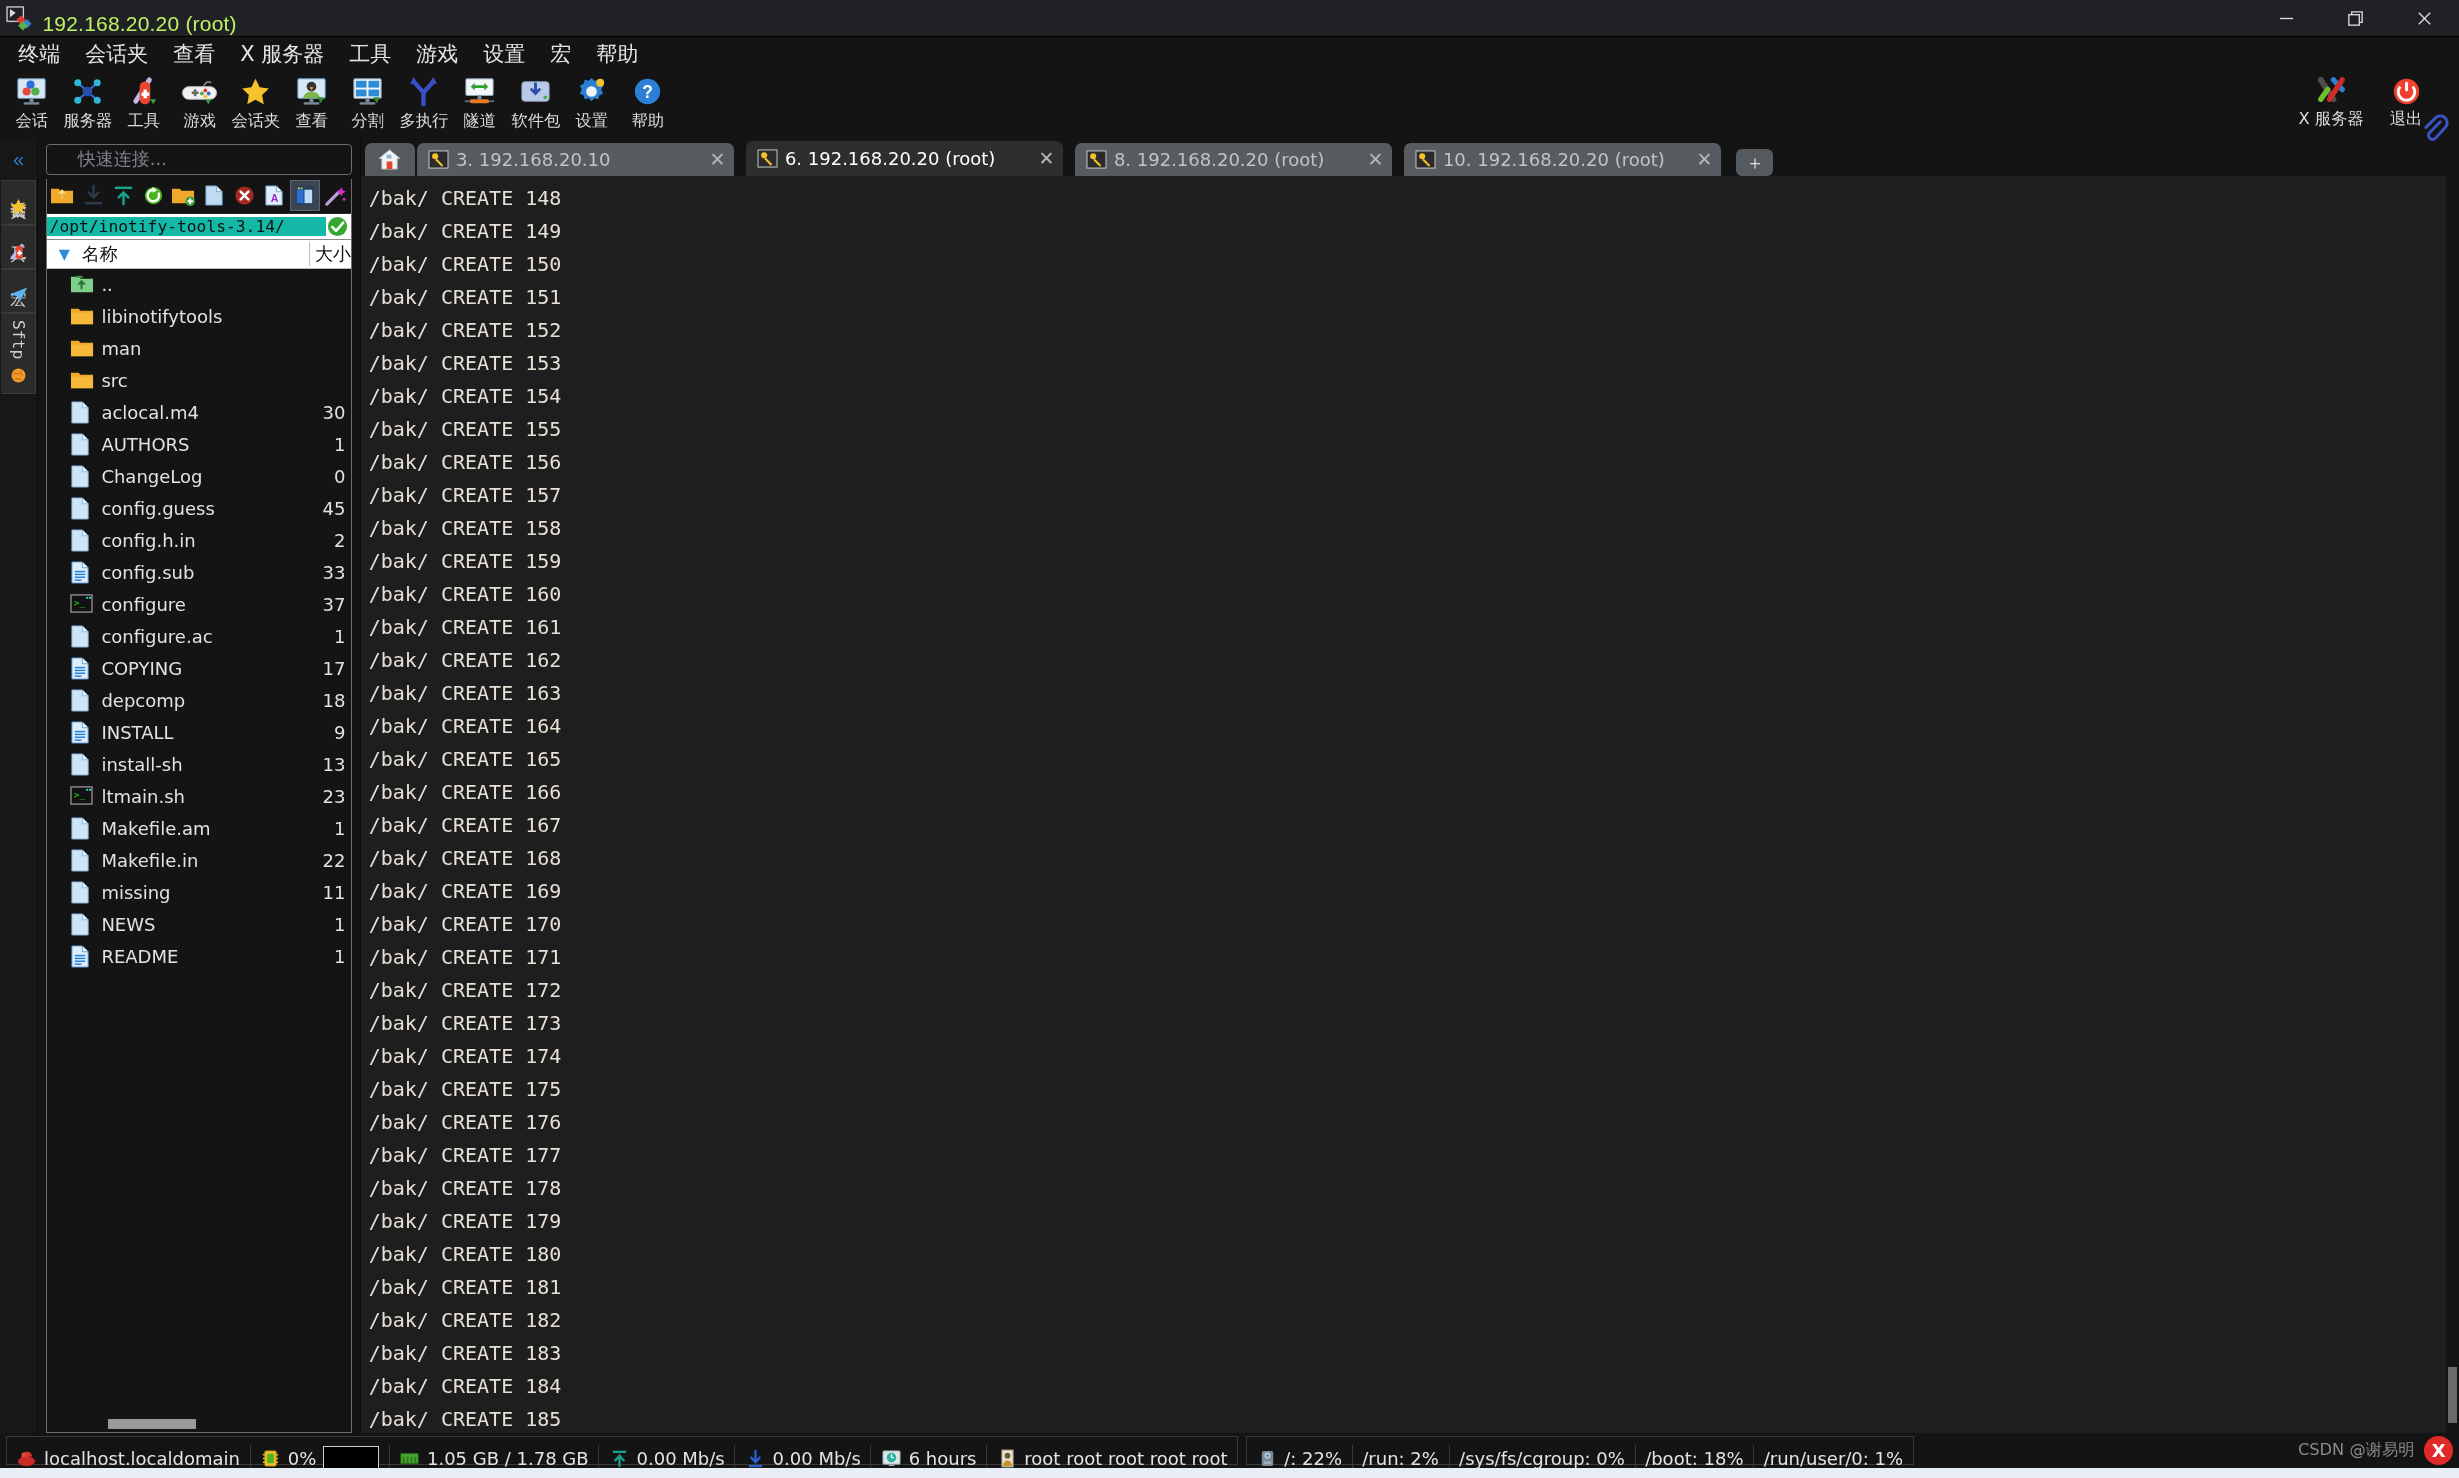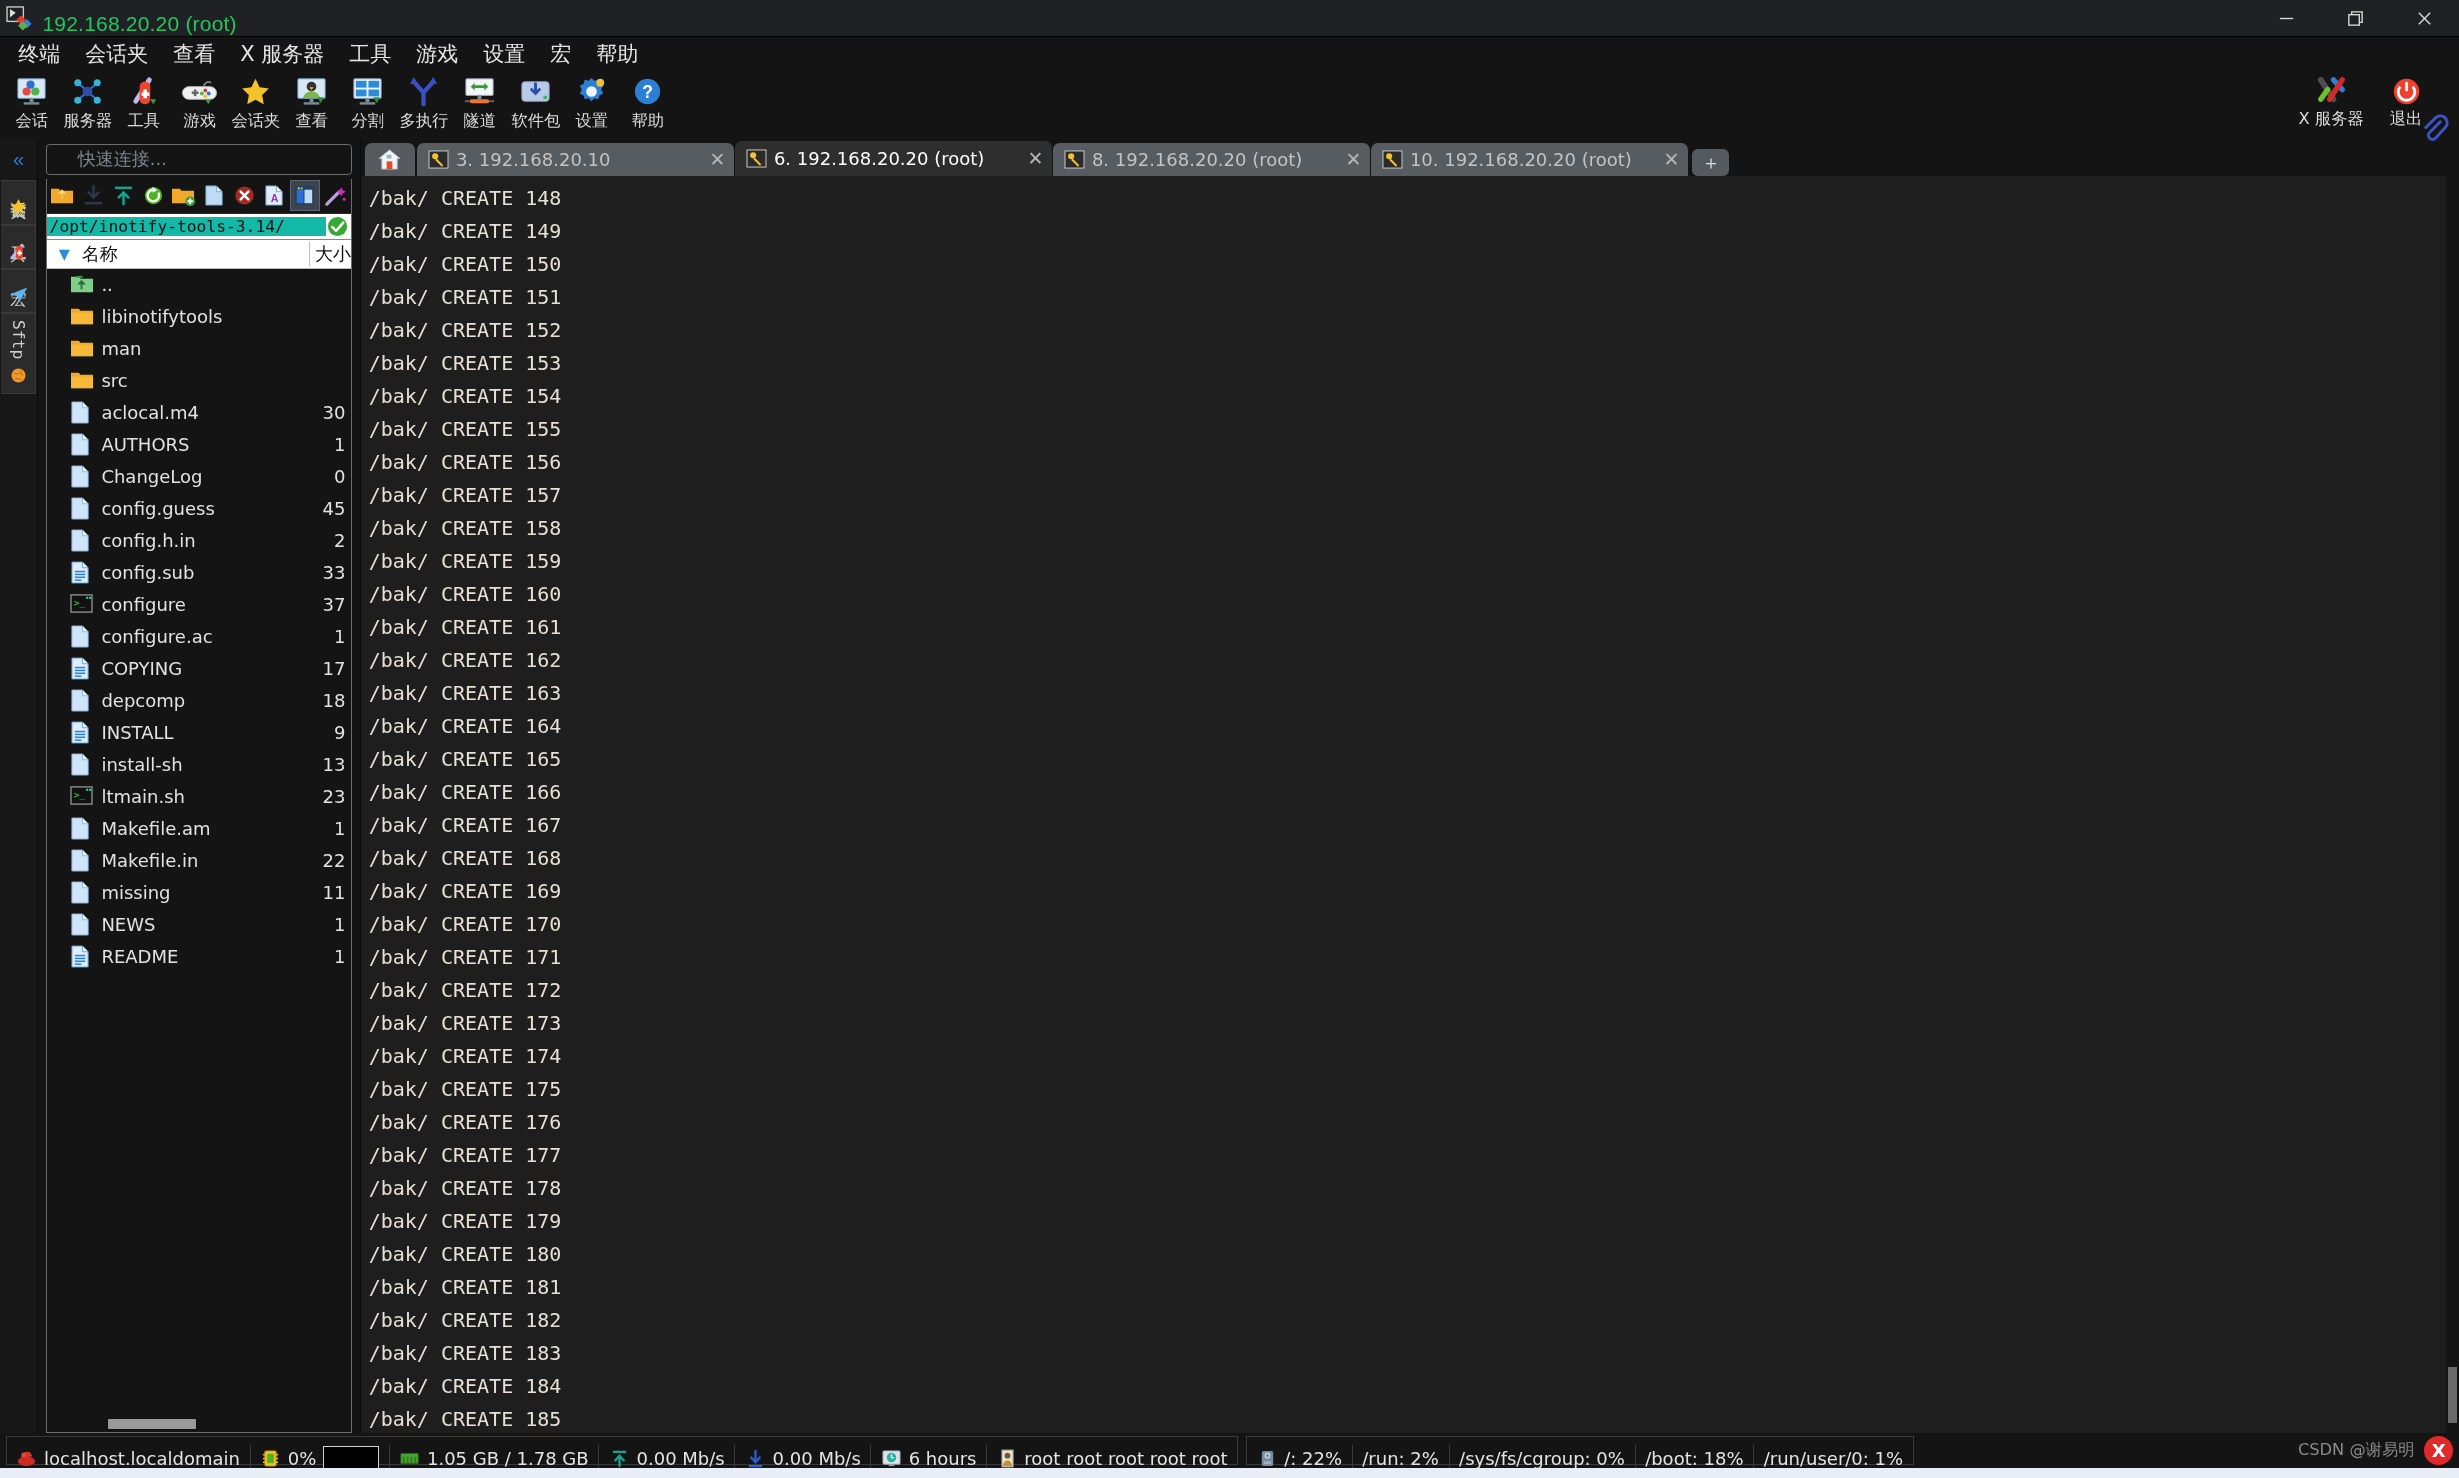--- a/index.html
+++ b/index.html
@@ -11,21 +11,21 @@
     color: #d8d8d8;
   }
   .app { position: relative; width: 2459px; height: 1479px; display: flex; flex-direction: column; }
 
   
   .titlebar {
     height: 37px; background: #202124; display: flex; align-items: center;
     flex: 0 0 37px; border-bottom: 1px solid #000;
   }
   .titlebar .app-icon { width: 29px; height: 25px; margin: 0 7.7px 0 5.8px; position: relative; }
-  .titlebar .title { font-size: 21px; color: #22c55e; letter-spacing: 0.2px; margin-top: 12px; }
+  .titlebar .title { font-size: 21px; color: #bef264; letter-spacing: 0.2px; margin-top: 12px; }
   .win-controls { margin-left: auto; display: flex; height: 37px; }
   .win-btn { width: 69px; height: 37px; display: flex; align-items: center; justify-content: center;
              color: #ddd; font-size: 19px; }
   .win-btn svg { display: block; }
 
   
   .menubar { height: 35px; flex: 0 0 35px; display: flex; align-items: center;
              background: #141414; padding-left: 5.8px; }
   .menu-item { font-size: 21px; color: #e6e6e6; padding: 1.9px 12.5px; line-height: 1.1;
                font-family: "DejaVu Sans", sans-serif; }
@@ -96,21 +96,21 @@
          align-items: center; justify-content: center; color: #fff; font-size: 12.5px; }
 
   
   .main { flex: 1 1 auto; display: flex; flex-direction: column; min-width: 0; background: #1e1e1e; }
   .tabbar { height: 38px; flex: 0 0 38px; background: #141414; display: flex; align-items: flex-end;
             padding-left: 3.8px; }
   .home-tab { width: 50px; height: 33px; background: #555a5e; border-radius: 6.7px 6.7px 0 0;
               display: flex; align-items: center; justify-content: center; margin-right: 1.9px;}
   .home-tab .hic { width: 25px; height: 23px; }
   .tab { height: 33px; background: #575c60; border-radius: 6.7px 6.7px 0 0; display: flex; align-items: center;
-         padding: 0 3.8px 0 11.5px; margin-right: 1px; min-width: 317px; position: relative; }
+         padding: 0 3.8px 0 11.5px; margin-right: 12px; min-width: 317px; position: relative; }
   .tab.active { background: #2e2e2e; height: 35px; }
   .tab .key { width: 21px; height: 19px; margin-right: 6.7px; flex: 0 0 21px; }
   .tab .tlabel { flex: 1; font-size: 18px; color: #c3c3c3; white-space: nowrap;
                  font-family: "DejaVu Sans", sans-serif; }
   .tab.active .tlabel { color: #ffffff; }
   .tab .xbtn { width: 25px; text-align: center; color: #b5b5b5; font-size: 19px; }
   .newtab { width: 37px; height: 27px; background: #555a5e; border-radius: 5.8px; display: flex;
             align-items: center; justify-content: center; color: #dcdcdc; font-size: 19px; margin-left:3.8px;}
   .term { flex: 1 1 auto; background: #1e1e1e; position: relative; overflow: hidden; padding: 5.8px 0 0 7.7px;}
   .term pre { font-family: "DejaVu Sans Mono", monospace; font-size: 20px; line-height: 33px;

